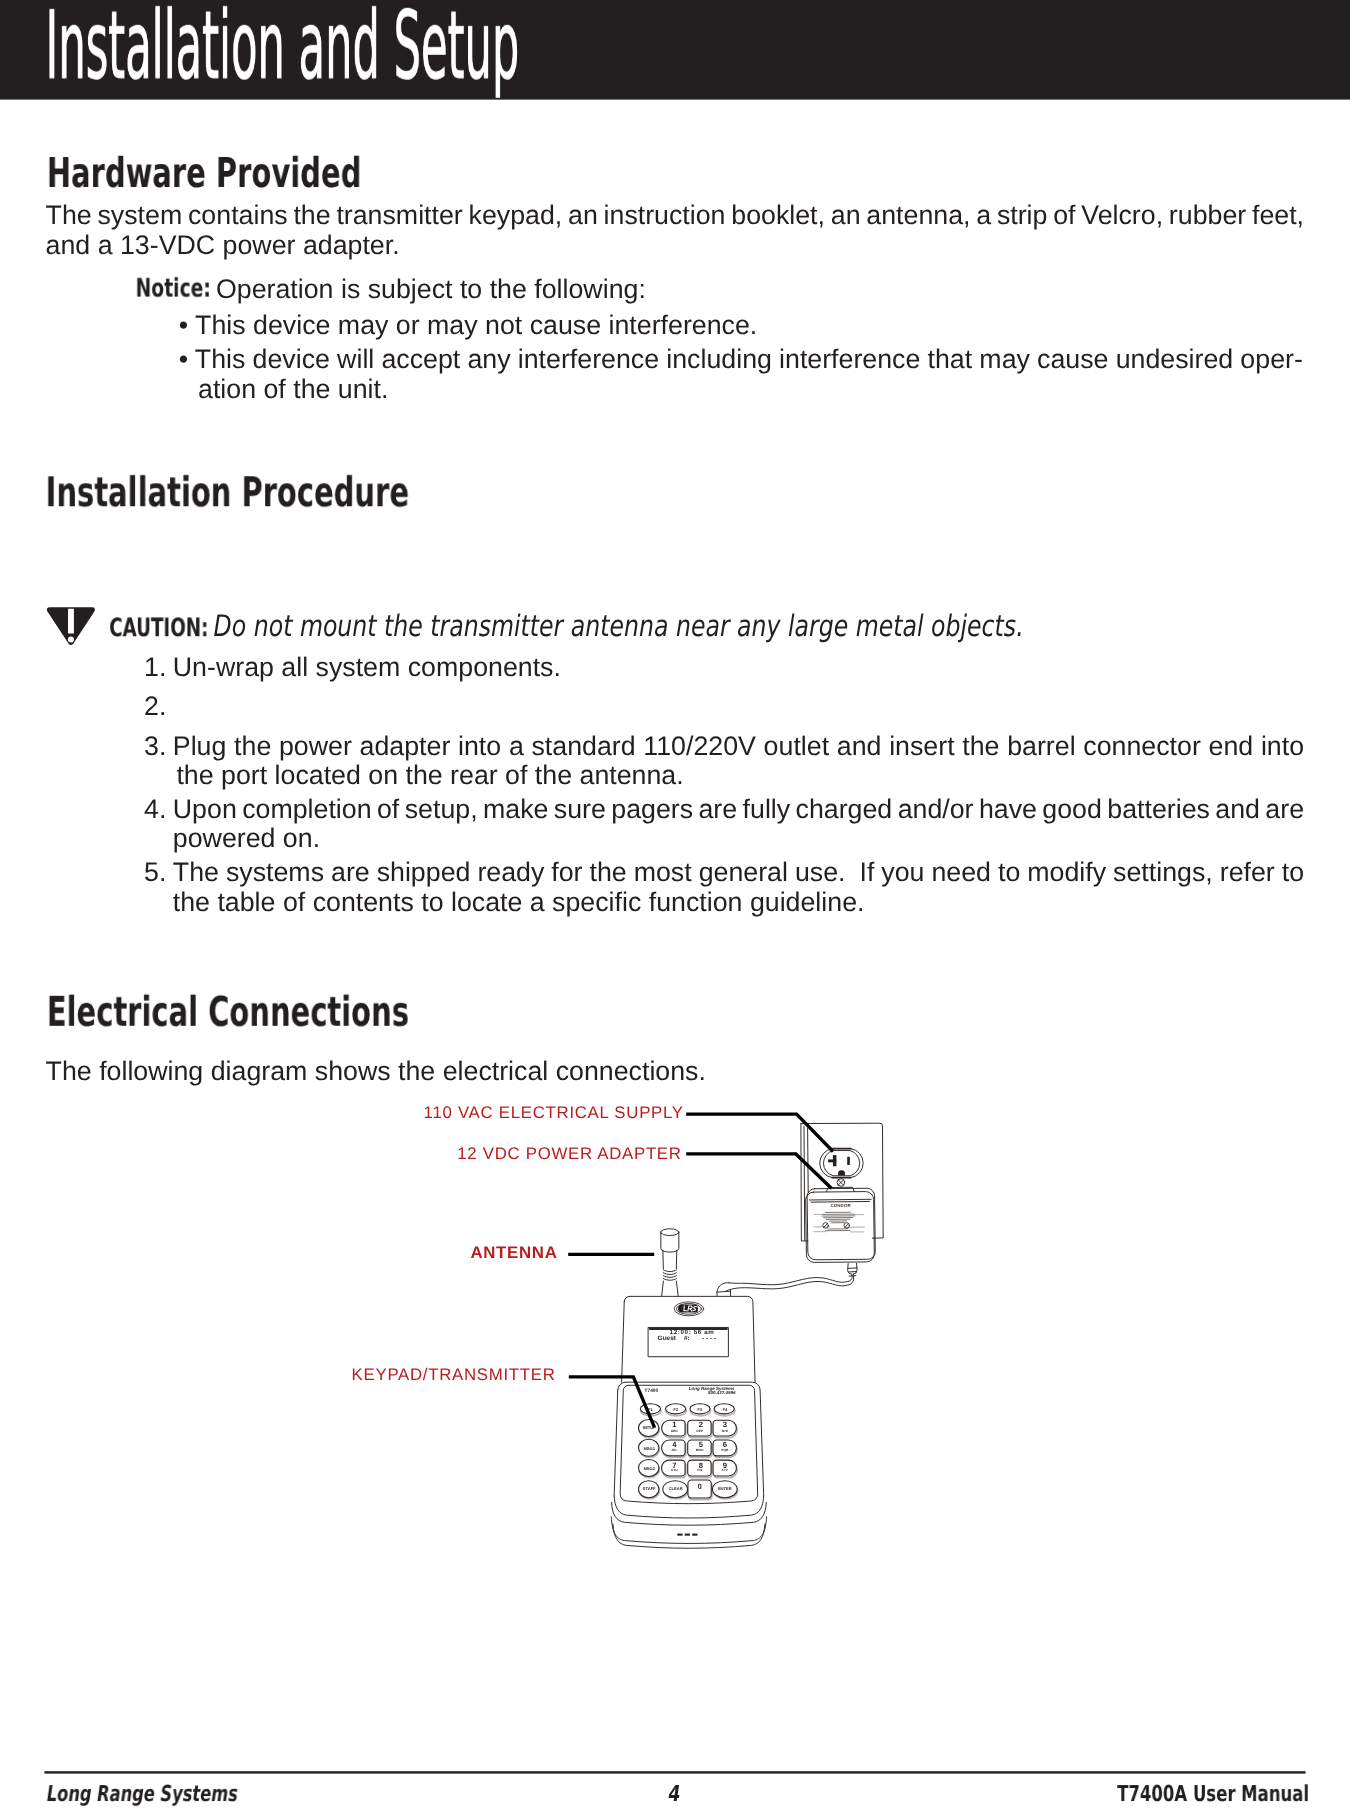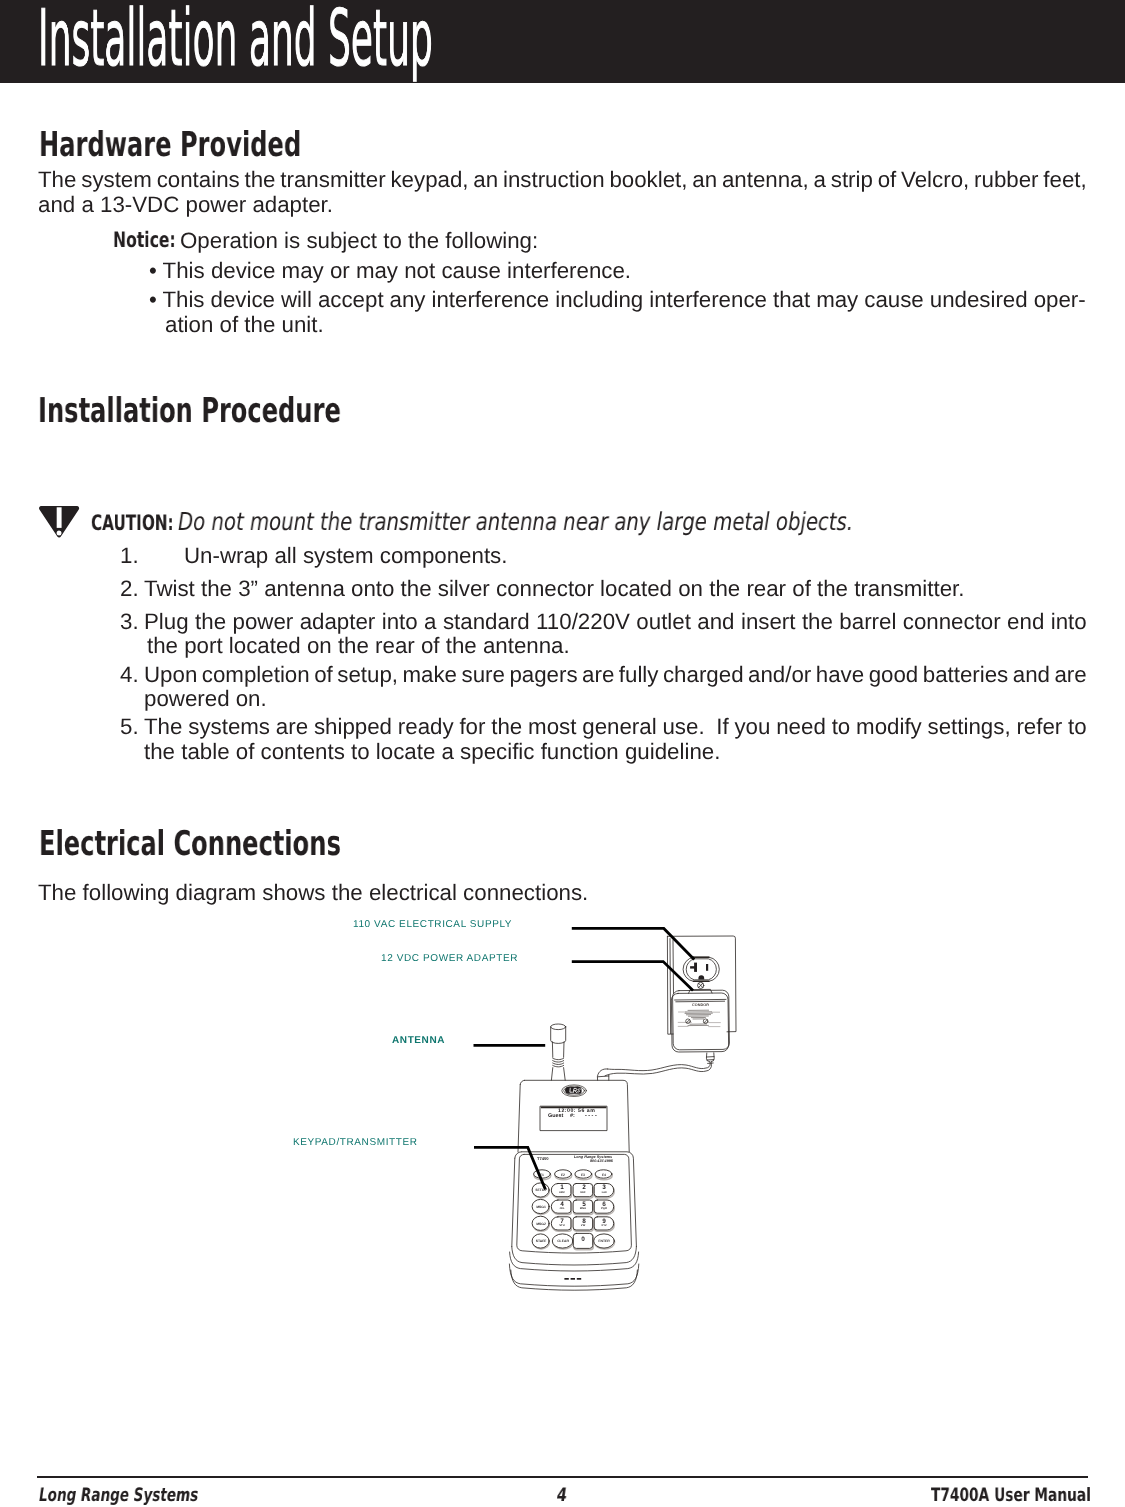--- a/index.html
+++ b/index.html
@@ -29,21 +29,21 @@
       transform:scaleX(0.795);transform-origin:0 0;}
   .it{position:absolute;white-space:pre;font-style:italic;font-size:24.7px;line-height:normal;
       transform:scaleX(0.886);transform-origin:0 0;}
 
   
   .cauticon{position:absolute;left:38.6px;top:505.9px;width:40.2px;height:32.1px;overflow:visible;}
 
   
   .dia{position:absolute;left:0;top:0;width:1125px;height:1507px;}
   .callout{position:absolute;white-space:pre;font-family:"Liberation Sans",sans-serif;
-           font-size:10px;letter-spacing:0.6px;line-height:normal;color:#0f766e;}
+           font-size:14px;letter-spacing:0.6px;line-height:normal;color:#b91c1c;}
   .mini{position:absolute;white-space:pre;font-family:"Liberation Sans",sans-serif;
         line-height:normal;color:#3f3835;font-weight:bold;will-change:transform;}
   .lcd1{position:absolute;white-space:pre;will-change:transform;font-family:"Liberation Sans",sans-serif;
         font-size:5.2px;font-weight:bold;line-height:normal;color:#231f20;letter-spacing:0.52px;}
   .lcd2{position:absolute;white-space:pre;will-change:transform;font-family:"Liberation Sans",sans-serif;
         font-size:5.4px;font-weight:bold;line-height:normal;color:#231f20;}
   .mdl{position:absolute;white-space:pre;will-change:transform;font-family:"Liberation Sans",sans-serif;
        font-size:4.1px;font-weight:bold;line-height:normal;color:#231f20;}
   .brd{position:absolute;white-space:pre;will-change:transform;font-family:"Liberation Sans",sans-serif;
        font-size:3.75px;font-weight:bold;font-style:italic;line-height:normal;color:#231f20;}
@@ -80,23 +80,22 @@
 
   <svg class="cauticon" viewBox="0 0 402 321">
     <path d="M22 0 L380 0 A22 22 0 0 1 398 34 L219 306 A22 22 0 0 1 183 306 L4 34 A22 22 0 0 1 22 0 Z" fill="#231f20"></path>
     <rect x="177" y="13" width="49" height="206" fill="#ffffff"></rect>
     <circle cx="201" cy="269" r="25" fill="#ffffff"></circle>
   </svg>
   <div class="bdc" style="left:91.2px;top:510.8px;">CAUTION:</div>
   <div class="it" style="left:177.5px;top:507.1px;">Do not mount the transmitter antenna near any large metal objects.</div>
 
   <div class="ln" style="left:120px;top:542.8px;">1.</div>
-  <div class="ln" style="left:143.5px;top:542.8px;margin-left:40px;">Un-wrap all system components.</div>
+  <div class="ln" style="left:143.5px;top:542.8px;">Un-wrap all system components.</div>
   <div class="ln" style="left:120px;top:575.6px;">2.</div>
-  <div class="ln" style="left:143.5px;top:575.6px;">Twist the 3” antenna onto the silver connector located on the rear of the transmitter.</div>
   <div class="ln" style="left:120px;top:608.5px;">3.</div>
   <div class="ln" style="left:143.5px;top:608.5px;word-spacing:0.235px;">Plug the power adapter into a standard 110/220V outlet and insert the barrel connector end into</div>
   <div class="ln" style="left:147px;top:633px;">the port located on the rear of the antenna.</div>
   <div class="ln" style="left:120px;top:661.5px;">4.</div>
   <div class="ln" style="left:143.5px;top:661.5px;word-spacing:-1.689px;">Upon completion of setup, make sure pagers are fully charged and/or have good batteries and are</div>
   <div class="ln" style="left:143.5px;top:686.3px;">powered on.</div>
   <div class="ln" style="left:120px;top:714px;">5.</div>
   <div class="ln" style="left:143.5px;top:714px;word-spacing:-0.369px;">The systems are shipped ready for the most general use.  If you need to modify settings, refer to</div>
   <div class="ln" style="left:143.5px;top:738.9px;">the table of contents to locate a specific function guideline.</div>
 

